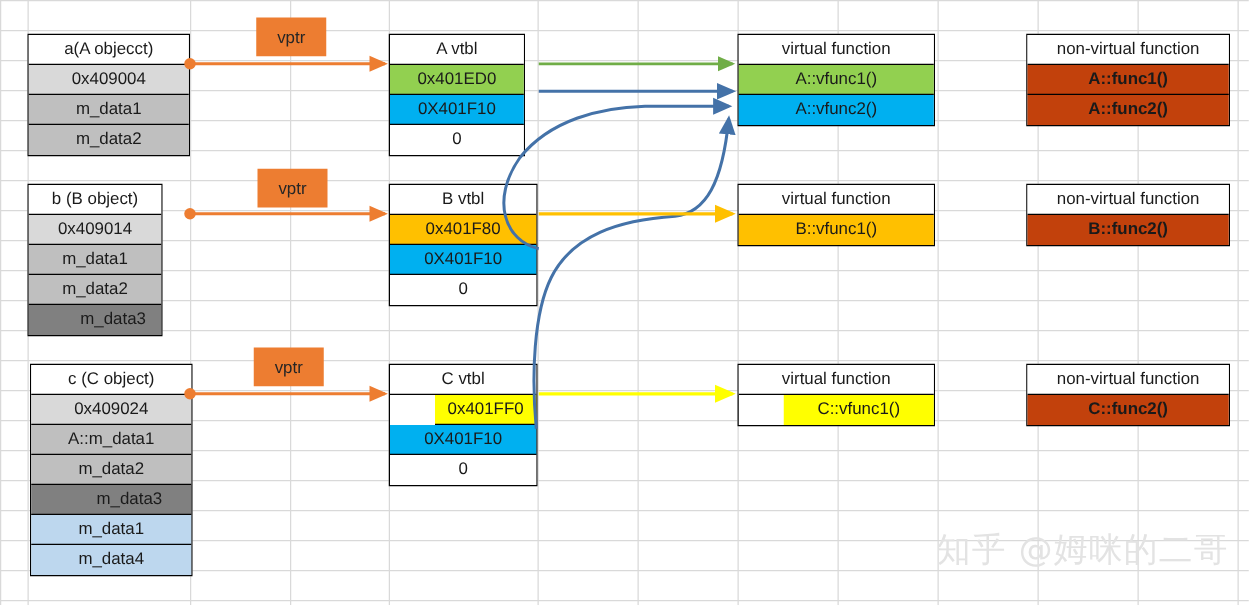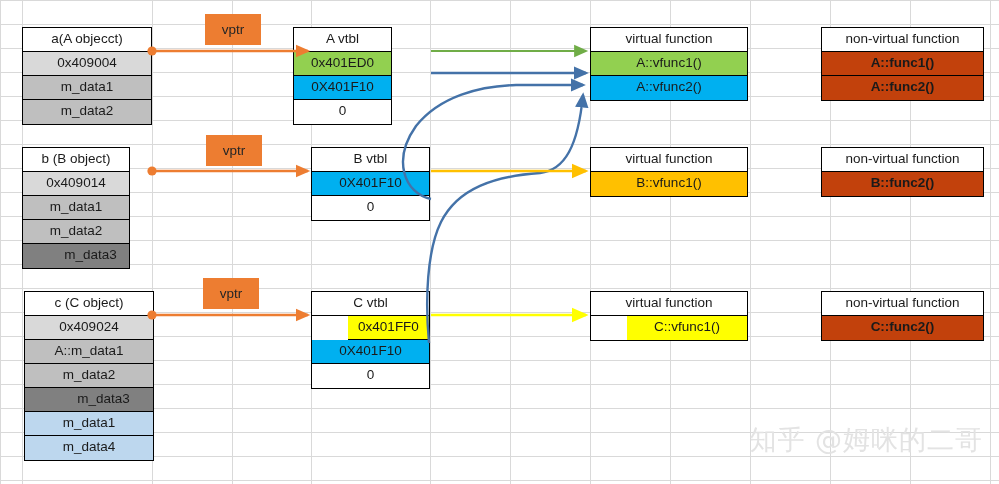--- a/index.html
+++ b/index.html
@@ -114,28 +114,29 @@
 <div class="tbl" id="object-c" style="left:24px;top:291px;width:130px;">
     <div class="cell hdr">c (C object)</div>
     <div class="cell c-lgray">0x409024</div>
     <div class="cell c-gray">A::m_data1</div>
     <div class="cell c-gray">m_data2</div>
     <div class="cell c-dgray">m_data3</div>
     <div class="cell c-blue-l">m_data1</div>
     <div class="cell c-blue-l">m_data4</div>
   </div>
 
-<div class="tbl" id="vtbl-a" style="left:293px;top:27px;width:99px;">
+<div class="tbl" id="vtbl-a" style="left:311px;top:27px;width:109px;">
     <div class="cell hdr">A vtbl</div>
     <div class="cell c-green">0x401ED0</div>
     <div class="cell c-cyan">0X401F10</div>
     <div class="cell c-white">0</div>
   </div>
 <div class="tbl" id="vtbl-b" style="left:311px;top:147px;width:119px;">
     <div class="cell hdr">B vtbl</div>
+    <div class="cell c-orange">0x401F80</div>
     <div class="cell c-cyan">0X401F10</div>
     <div class="cell c-white">0</div>
   </div>
 <div class="tbl" id="vtbl-c" style="left:311px;top:291px;width:119px;">
     <div class="cell hdr">C vtbl</div>
     <div class="cell c-yellow">0x401FF0</div>
     <div class="cell c-cyan">0X401F10</div>
     <div class="cell c-white">0</div>
   </div>
 

